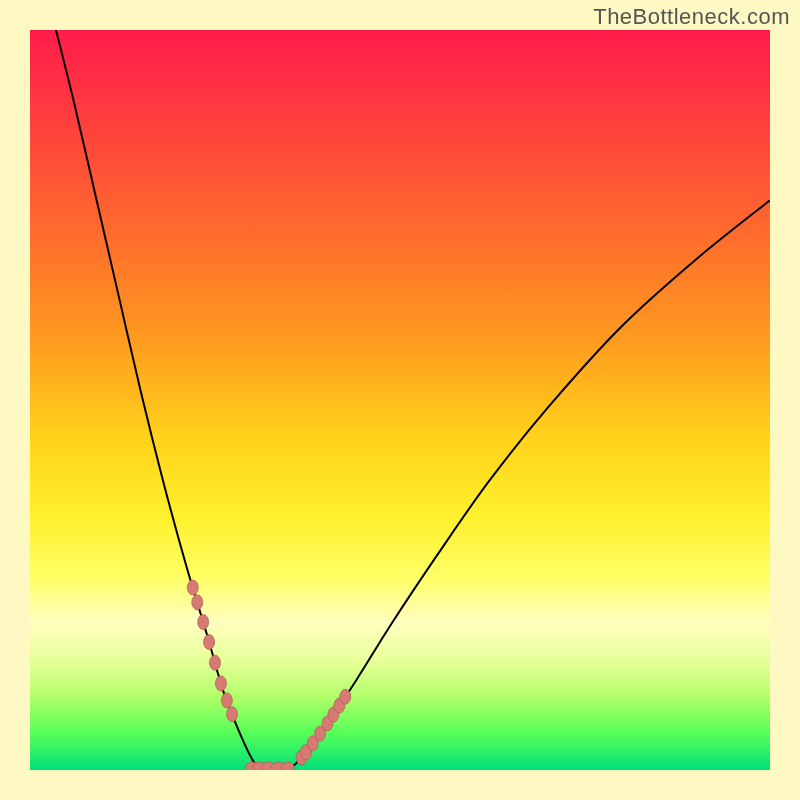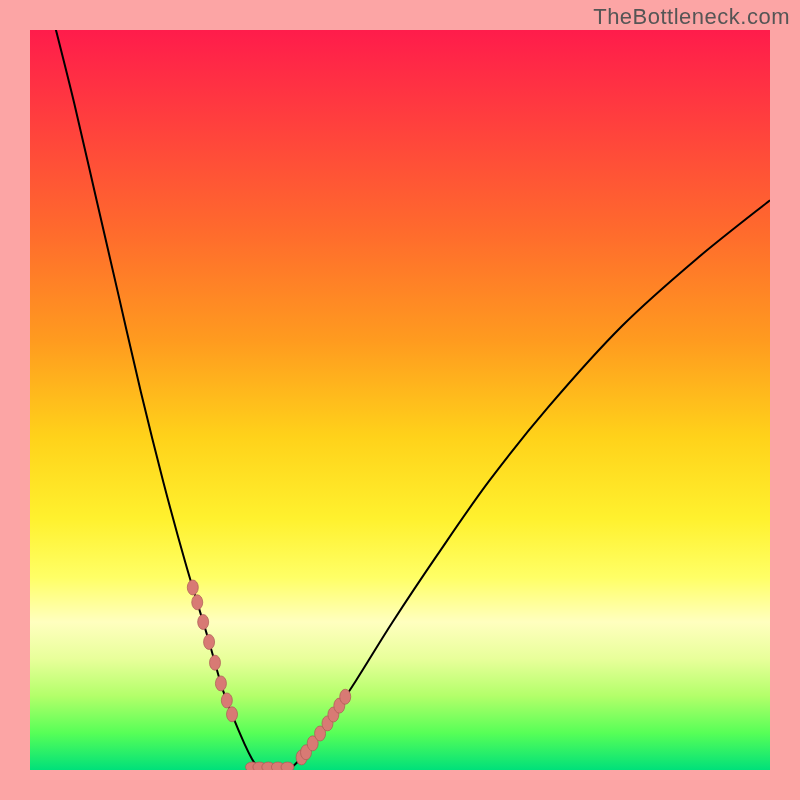--- a/index.html
+++ b/index.html
@@ -7,21 +7,21 @@
     padding: 0;
     width: 800px;
     height: 800px;
     overflow: hidden;
     background: #000;
     font-family: Arial, Helvetica, sans-serif;
   }
   .frame {
     position: absolute;
     inset: 0;
-    background: #fca5a5;
+    background: #fef9c3;
   }
   .plot {
     position: absolute;
     left: 30px;
     top: 30px;
     width: 740px;
     height: 740px;
     background: linear-gradient(to bottom,
       #ff1c4b 0%,
       #ff3e3e 12%,

